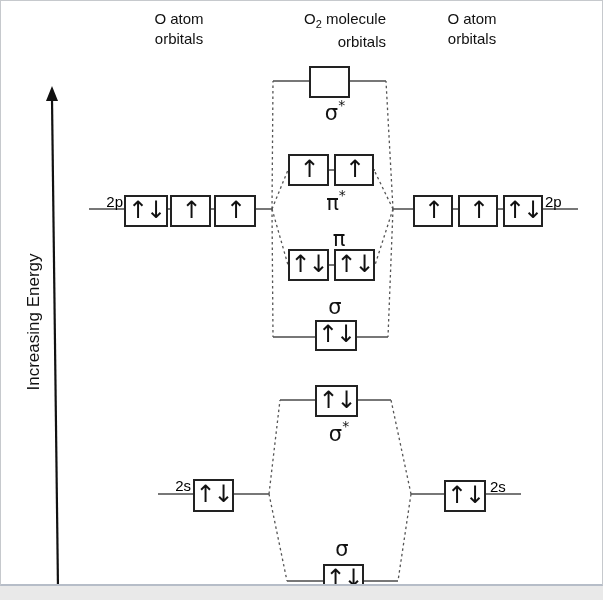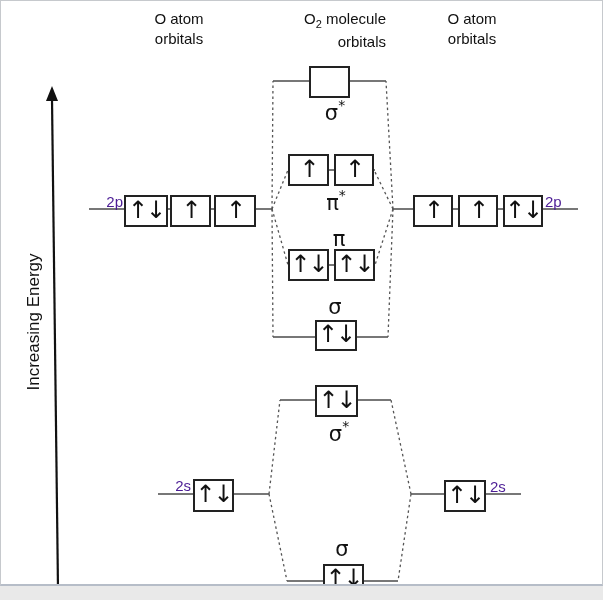--- a/index.html
+++ b/index.html
@@ -15,21 +15,21 @@
     position:absolute; box-sizing:border-box; background:#fff; border:2px solid #222;
     display:flex; align-items:center; justify-content:center; z-index:2;
   }
   .arrows {
     font-family:"DejaVu Sans", sans-serif; font-size:24px; line-height:1;
     letter-spacing:-2px; margin-top:-3px; color:#111;
   }
   .molabel { position:absolute; text-align:center; font-size:21px; z-index:2; color:#111;
              font-family:"DejaVu Sans","Liberation Sans",sans-serif; }
   .molabel sup { font-size:14px; position:relative; top:-2px; }
-  .aolabel { position:absolute; font-size:15px; z-index:2; color:#4c1d95; }
+  .aolabel { position:absolute; font-size:15px; z-index:2; color:#000000; }
   .energy-label {
     position:absolute; left:-52px; top:311px; width:170px; height:20px;
     transform:rotate(-90deg); text-align:center; font-size:17px; z-index:2; color:#111;
   }
 </style>
 </head>
 <body>
 
 <div class="frame">
 

